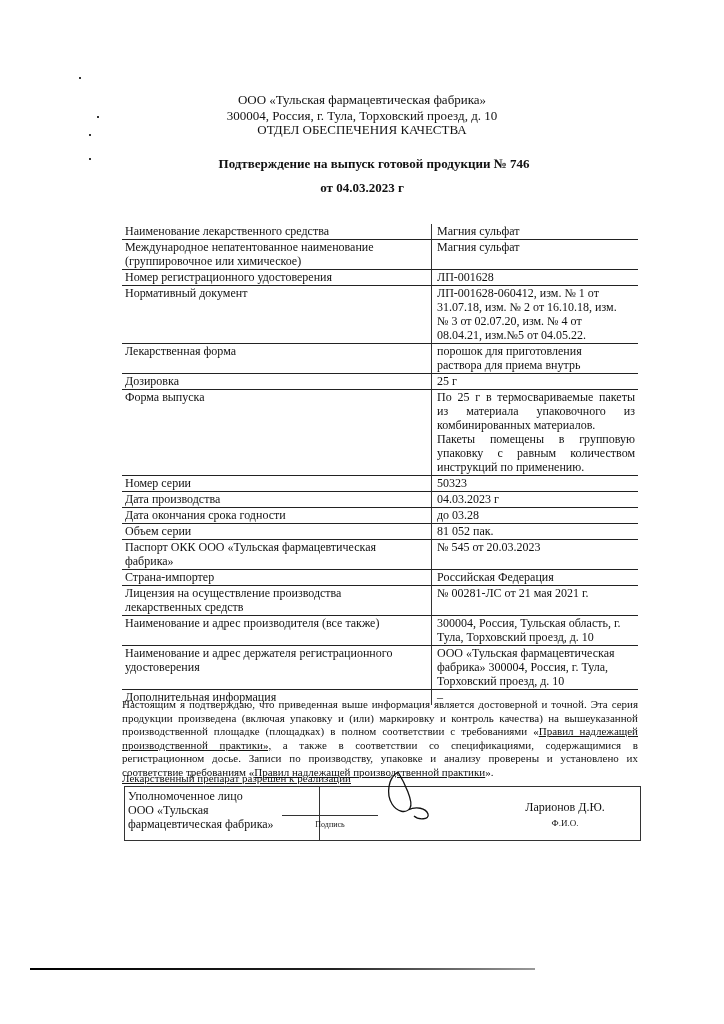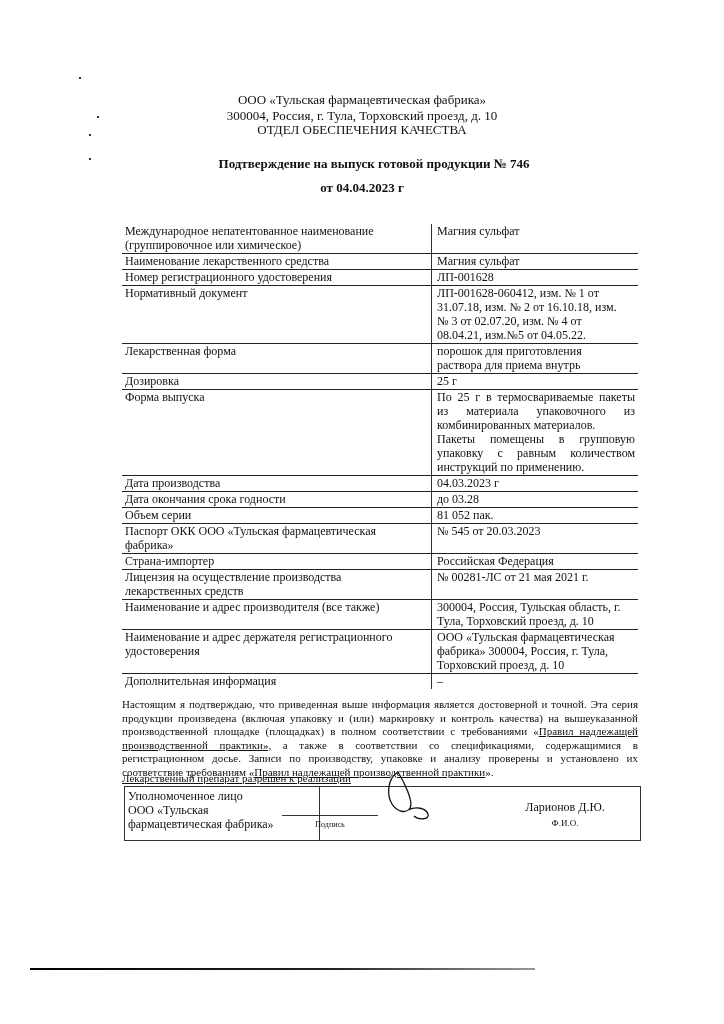--- a/index.html
+++ b/index.html
@@ -29,30 +29,30 @@
   .speck { width:2px; height:2px; background:#333; }
 </style>
 </head>
 <body>
 
 <div class="abs hdr" style="top:92px;">ООО «Тульская фармацевтическая фабрика»</div>
 <div class="abs hdr" style="top:108px;">300004, Россия, г. Тула, Торховский проезд, д. 10</div>
 <div class="abs hdr" style="top:122px;">ОТДЕЛ ОБЕСПЕЧЕНИЯ КАЧЕСТВА</div>
 
 <div class="abs title" style="top:156px;margin-left:12px;">Подтверждение на выпуск готовой продукции № 746</div>
-<div class="abs title" style="top:180px;">от 04.04.2023 г</div>
+<div class="abs title" style="top:180px;">от 04.03.2023 г</div>
 
 <table class="main">
   <tbody>
       <tr>
-    <td class="l" style="padding-right:40px;">Международное непатентованное наименование (группировочное или химическое)</td>
+    <td class="l">Наименование лекарственного средства</td>
     <td class="r">Магния сульфат</td>
   </tr>
   <tr>
-    <td class="l">Наименование лекарственного средства</td>
+    <td class="l" style="padding-right:40px;">Международное непатентованное наименование (группировочное или химическое)</td>
     <td class="r">Магния сульфат</td>
   </tr>
   <tr>
     <td class="l">Номер регистрационного удостоверения</td>
     <td class="r">ЛП-001628</td>
   </tr>
   <tr>
     <td class="l">Нормативный документ</td>
     <td class="r" style="padding-right:20px;">ЛП-001628-060412, изм. № 1 от 31.07.18, изм. № 2 от 16.10.18, изм. № 3 от 02.07.20, изм. № 4 от 08.04.21, изм.№5 от 04.05.22.</td>
   </tr>
@@ -63,20 +63,24 @@
   <tr>
     <td class="l">Дозировка</td>
     <td class="r">25 г</td>
   </tr>
   <tr>
     <td class="l">Форма выпуска</td>
     <td class="r just">
       <div>По 25 г в термосвариваемые пакеты из материала упаковочного из комбинированных материалов.</div>
       <div>Пакеты помещены в групповую упаковку с равным количеством инструкций по применению.</div>
     </td>
+  </tr>
+  <tr>
+    <td class="l">Номер серии</td>
+    <td class="r">50323</td>
   </tr>
   <tr>
     <td class="l">Дата производства</td>
     <td class="r">04.03.2023 г</td>
   </tr>
   <tr>
     <td class="l">Дата окончания срока годности</td>
     <td class="r">до 03.28</td>
   </tr>
   <tr>

